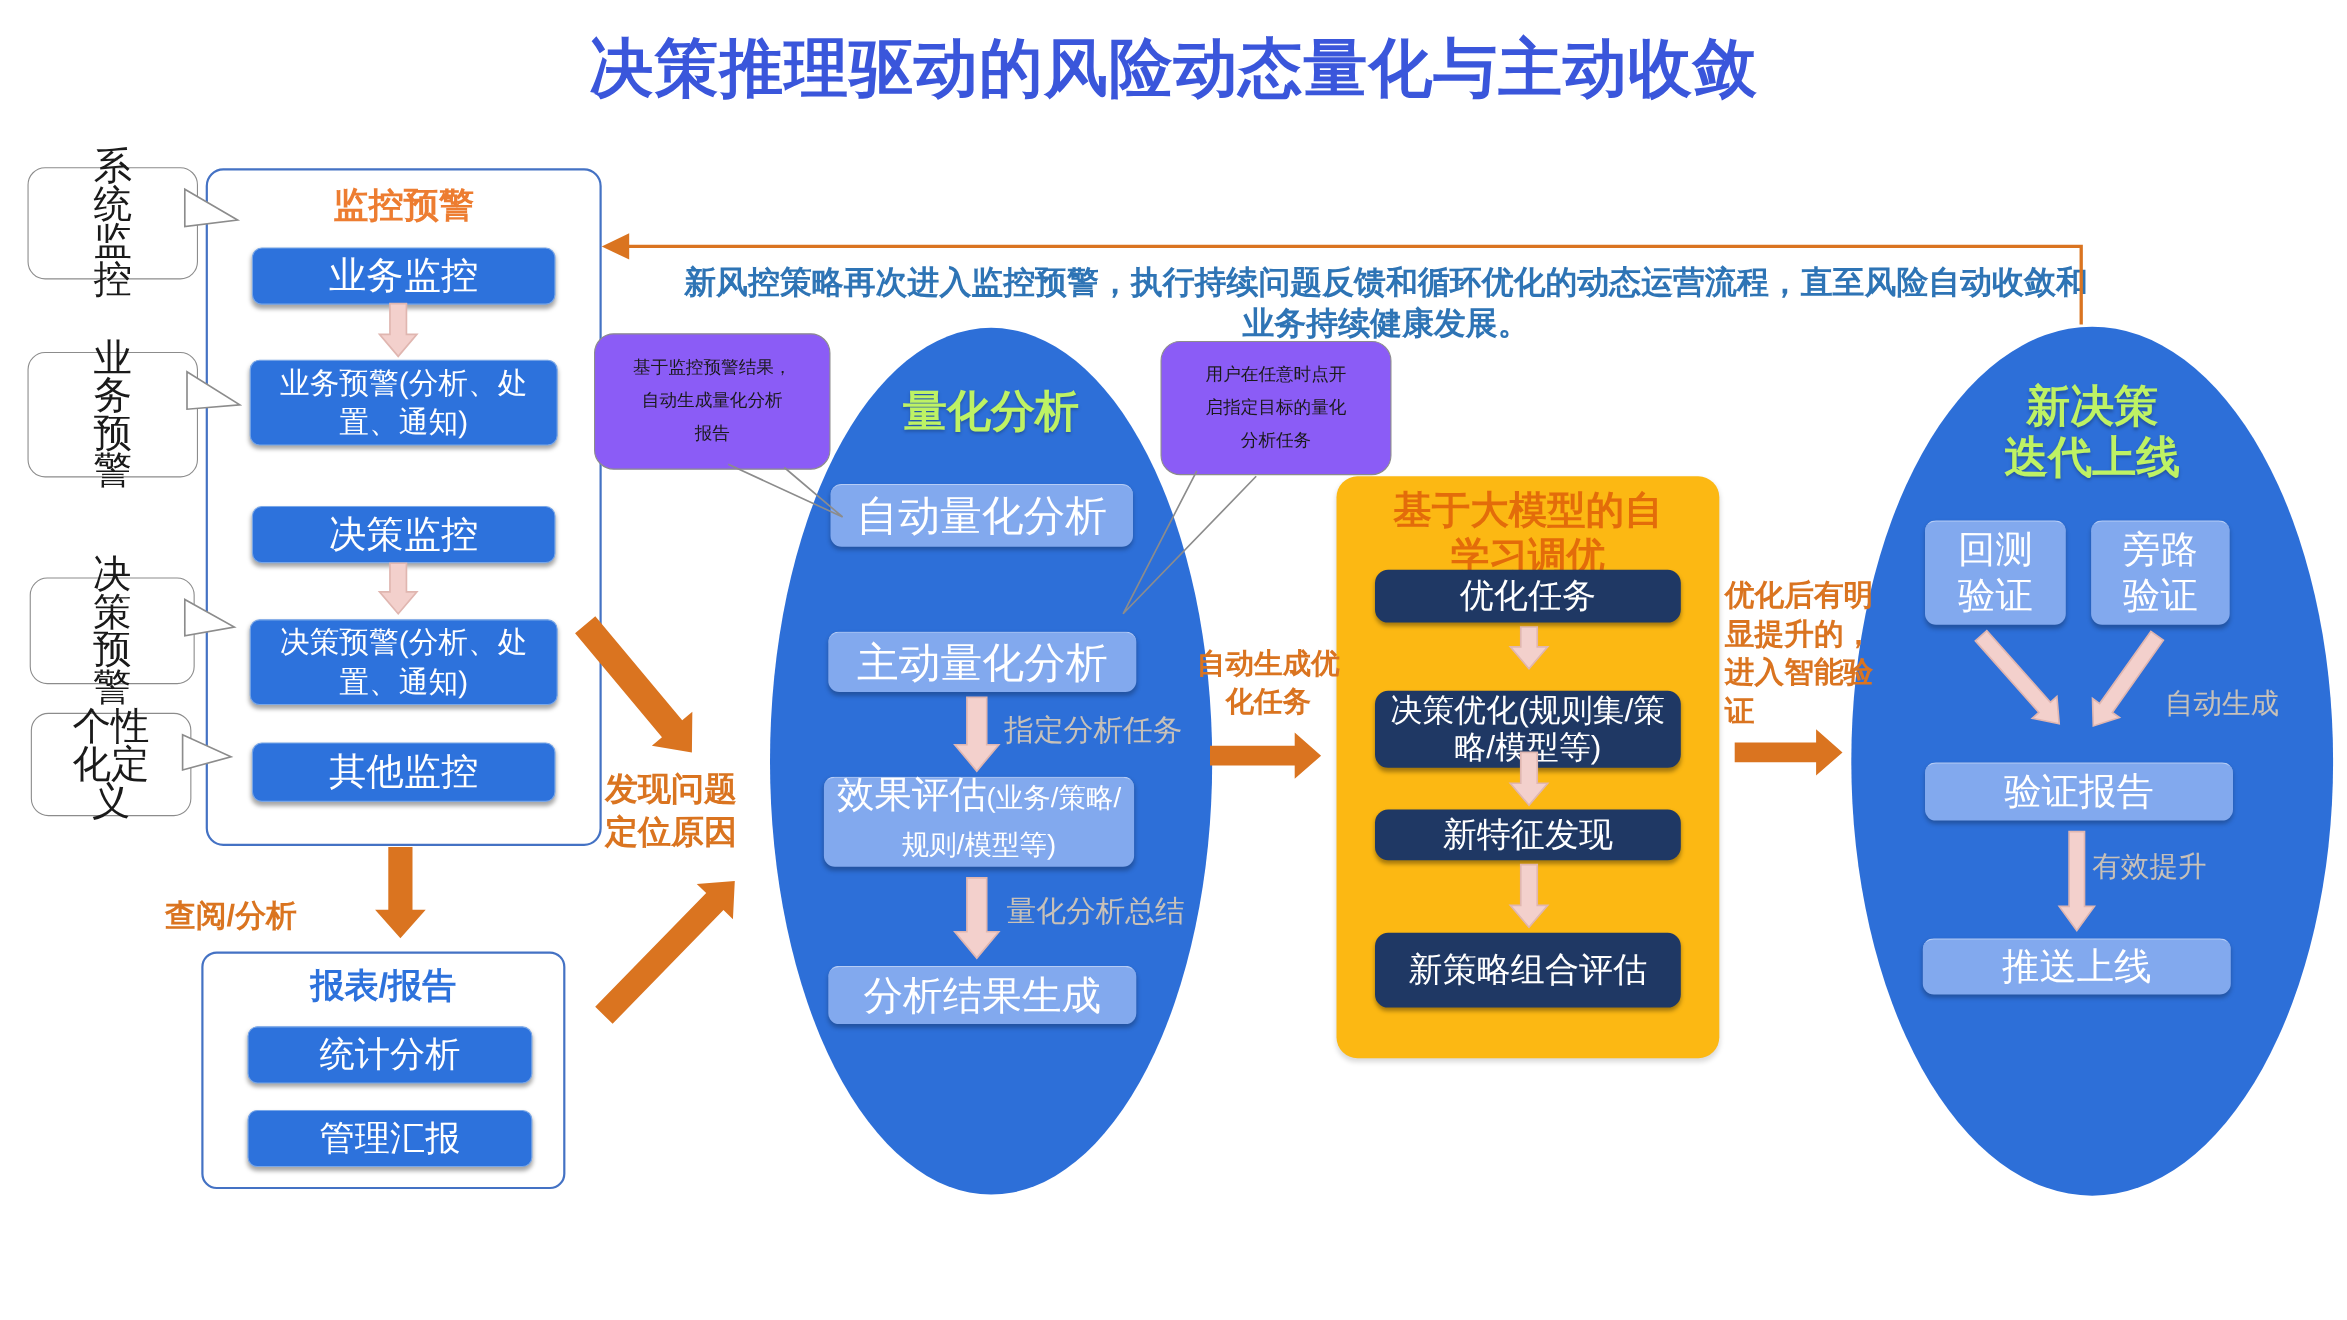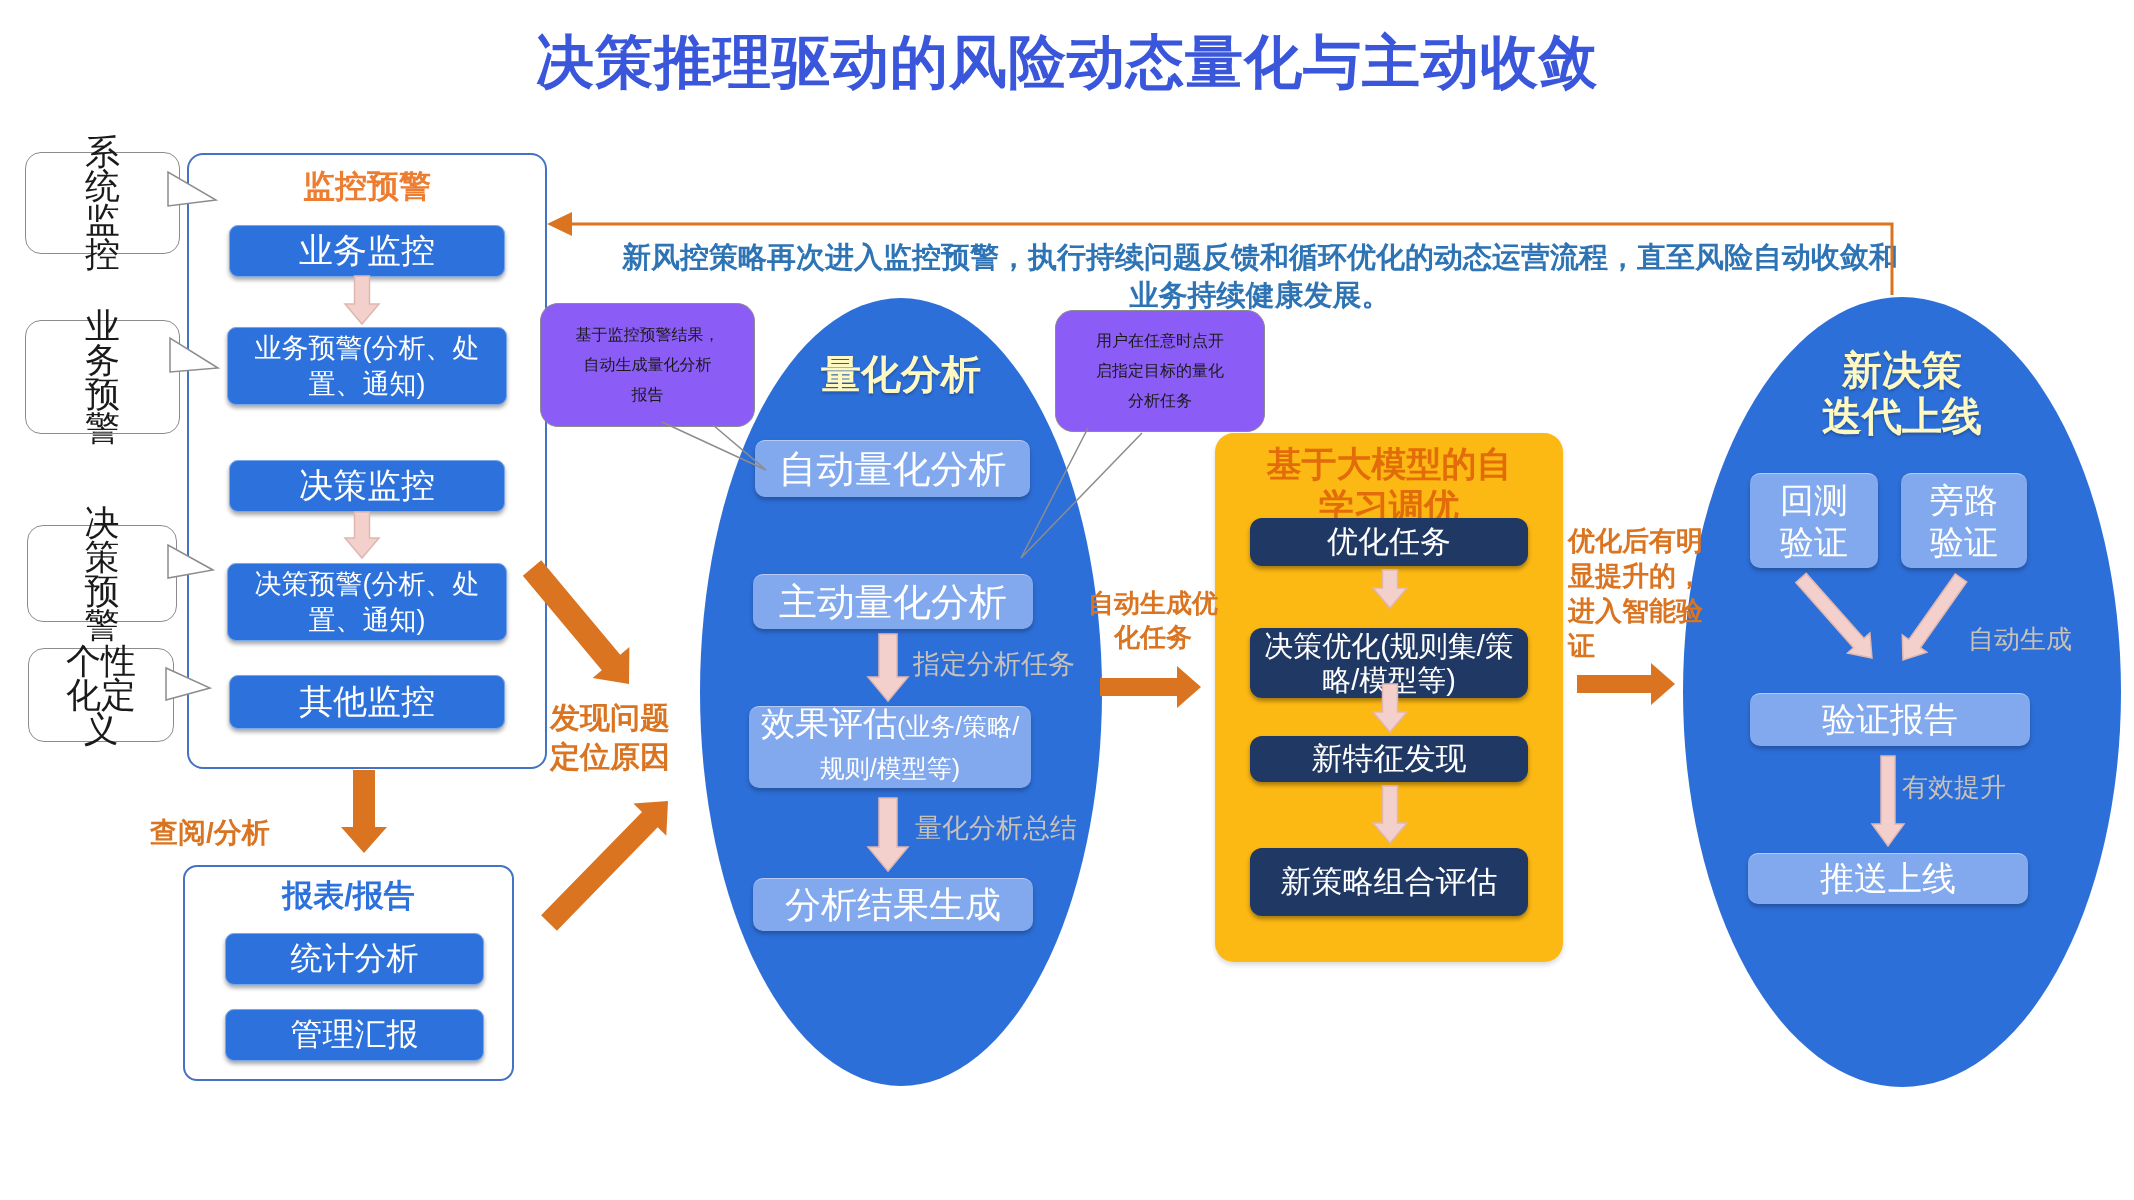--- a/index.html
+++ b/index.html
@@ -41,22 +41,22 @@
     background:var(--light_button);border-top:1px solid #b6ccf5;
     border-radius:10px;box-shadow:0 3px 4px rgba(0,0,0,.25);
   }
   .btn.navy{
     background:var(--navy);border-radius:12px;box-shadow:0 3px 4px rgba(0,0,0,.35);
   }
   .ellipse{
     position:absolute;background:var(--ellipse_blue);border-radius:50%;z-index:1;
   }
   .ellipse-title{
-    position:absolute;left:0;width:100%;text-align:center;color:#fef9c3;
-    font-weight:bold;font-size:40px;line-height:44px;text-shadow:0 2px 3px rgba(0,0,0,.25);
+    position:absolute;left:0;width:100%;text-align:center;color:#bef264;
+    font-weight:bold;font-size:40px;line-height:44px;text-shadow:0 2px 3px rgba(0,0,0,.25);font-family:Liberation Serif, serif;
   }
   .gold-panel{
     position:absolute;background:var(--gold);border-radius:19px;z-index:2;
     box-shadow:0 3px 5px rgba(0,0,0,.15);
   }
   .gold-title{
     position:absolute;left:0;top:10px;width:100%;text-align:center;
     font-size:35px;line-height:42px;font-weight:bold;color:var(--gold_title);
   }
   .olabel{position:absolute;color:var(--orange);font-weight:bold;z-index:5;}

